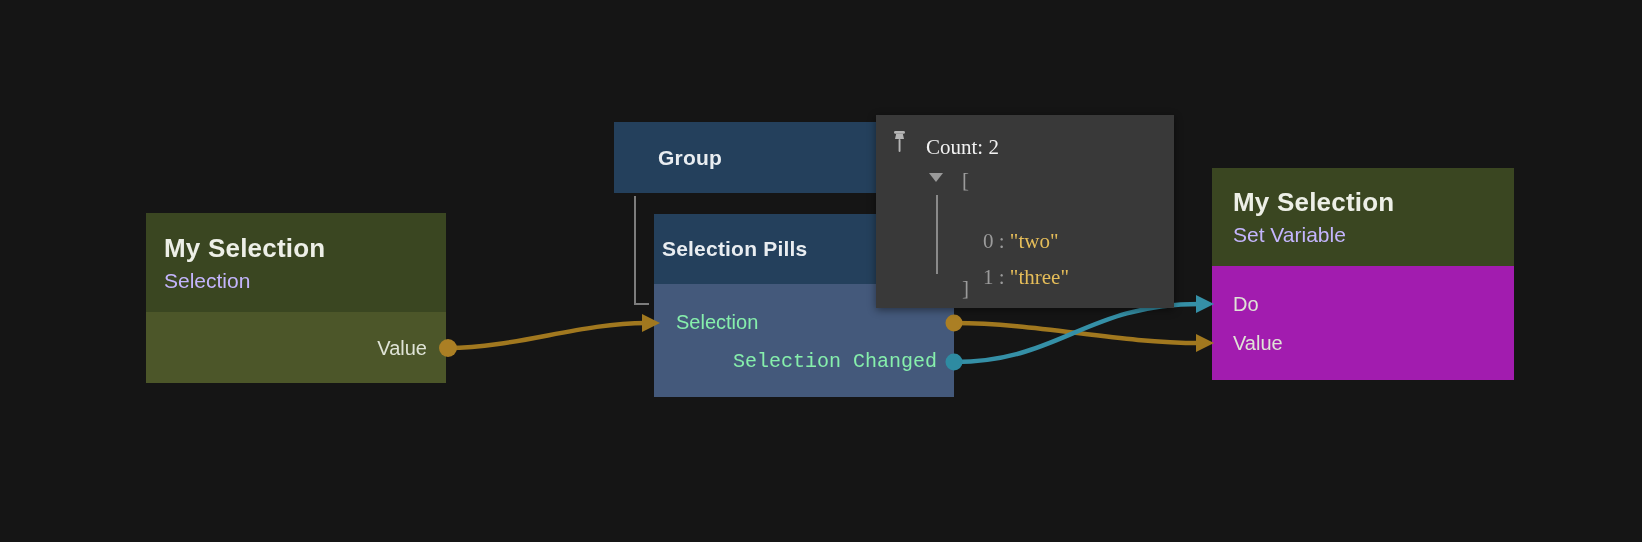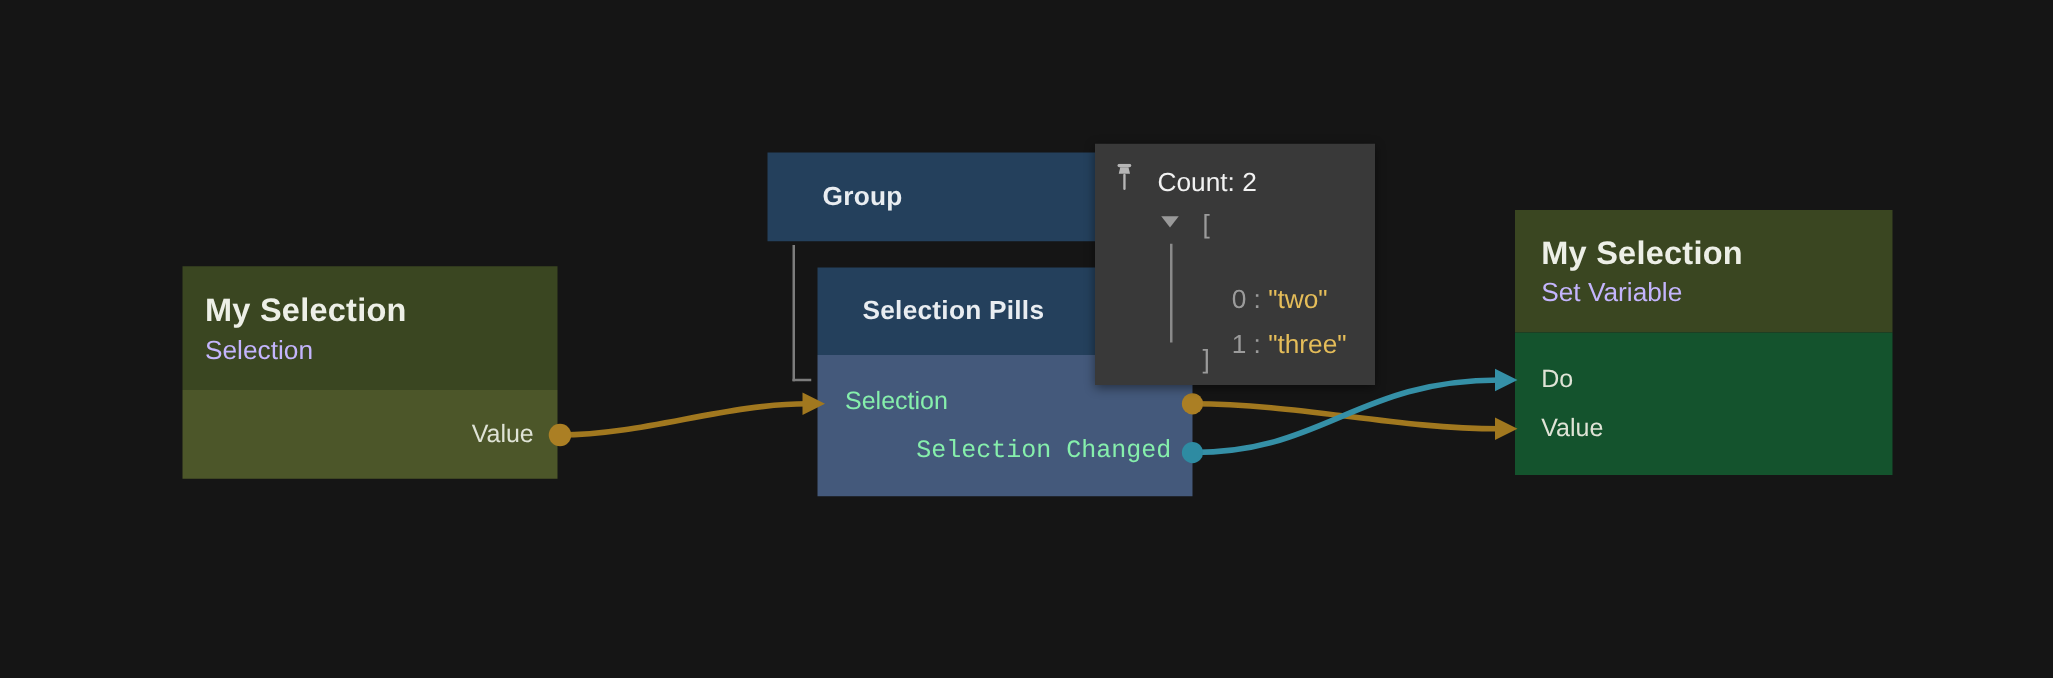--- a/index.html
+++ b/index.html
@@ -27,41 +27,41 @@
   #node-group{left:614px;top:122px;width:326px;height:71px;background:#24405c;padding-left:22px;}
   #node-group .node-header{height:71px;padding-left:22px;}
   #node-group .node-title{font-size:21px;}
 
   
   #group-connector{position:absolute;left:634px;top:196px;width:13px;height:107px;
     border-left:2px solid #7c7c7c;border-bottom:2px solid #7c7c7c;z-index:1;}
 
   
   #node-pills{left:654px;top:214px;width:300px;height:183px;}
-  #node-pills .node-header{height:70px;background:#24405c;padding-left:36px;}
+  #node-pills .node-header{height:70px;background:#24405c;padding-left:8px;}
   #node-pills .node-title{font-size:21px;}
   #node-pills .node-body{height:113px;background:#44597b;position:relative;}
   #port-selection-label{left:22px;top:38px;}
   #port-selchanged-label{right:17px;top:77px;font-family:Liberation Mono, monospace;}
 
   
   #node-set{left:1212px;top:168px;width:302px;height:212px;}
   #node-set .node-header{height:98px;background:#3a4621;padding-left:21px;}
-  #node-set .node-body{height:114px;background:#14532d;position:relative;}
+  #node-set .node-body{height:114px;background:#a21caf;position:relative;}
   #port-do-label{left:21px;top:38px;}
   #port-value-in-label{left:21px;top:77px;}
 
   
   #wires{position:absolute;left:0;top:0;z-index:2;pointer-events:none;}
   #wires path,#wires circle{pointer-events:auto;}
 
   
-  #inspector{position:absolute;left:876px;top:115px;width:224px;height:193px;
+  #inspector{position:absolute;left:876px;top:115px;width:298px;height:193px;
     background:#393939;z-index:3;box-shadow:0 2px 8px rgba(0,0,0,.45);
-    font-family:Liberation Sans, sans-serif;font-size:21px;}
+    font-family:Liberation Serif, serif;font-size:21px;}
   #inspector .insp-line{position:absolute;white-space:pre;}
   #insp-title{left:50px;top:20px;color:#f2f2f2;}
   #pin-btn{position:absolute;left:16px;top:16px;width:16px;height:24px;cursor:pointer;}
   #insp-open{left:86px;top:53px;color:#9b9b9b;}
   #insp-item0{left:86px;top:89px;color:#9b9b9b;}
   #insp-item1{left:86px;top:125px;color:#9b9b9b;}
   #insp-close{left:86px;top:161px;color:#9b9b9b;}
   .insp-string{color:#e5bd59;}
   #insp-caret{position:absolute;left:53px;top:58px;width:0;height:0;
     border-left:7px solid transparent;border-right:7px solid transparent;

